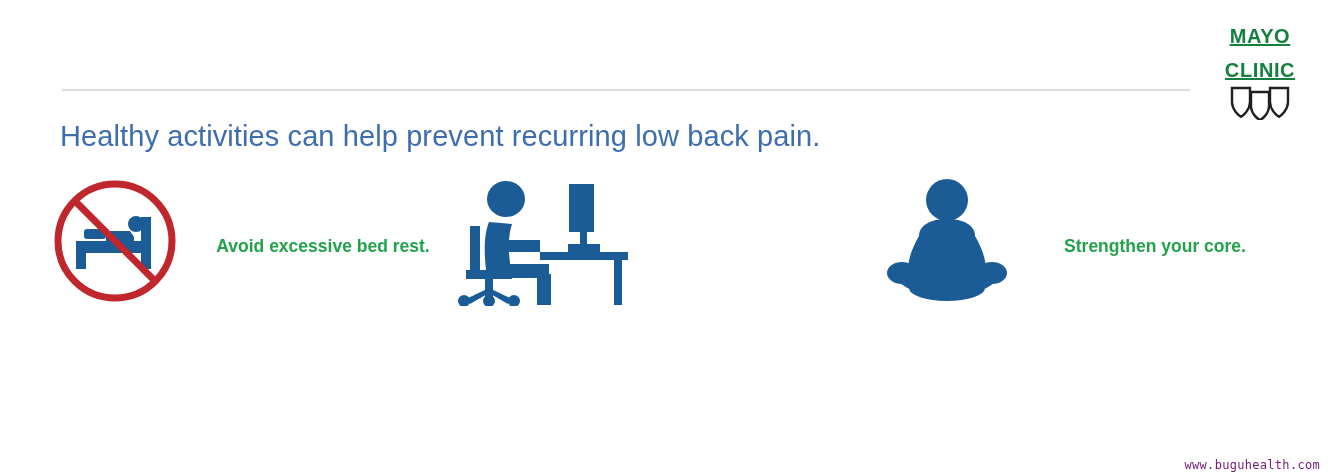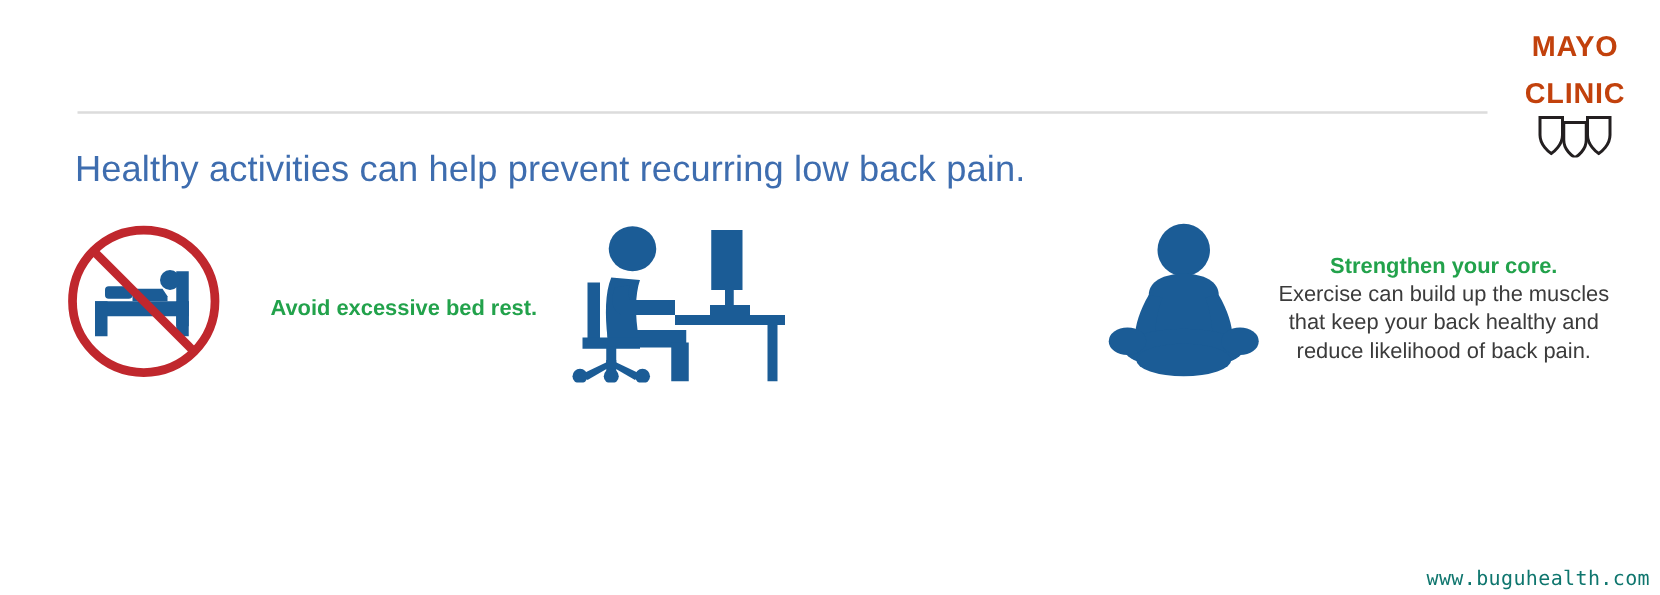--- a/index.html
+++ b/index.html
@@ -21,24 +21,25 @@
     position: absolute;
     top: 26px;
     left: 1212px;
     width: 96px;
     text-align: center;
     line-height: 1;
   }
   .logo-text {
     font-family: "Liberation Sans", sans-serif;
     font-weight: 700;
-    font-size: 23px;
+    font-size: 20px;
     letter-spacing: 0.6px;
-    color: #c2410c;
+    color: #15803d;
     display: block;
+    text-decoration: underline;
   }
   .logo-text.second {
     margin-top: 14px;
   }
   .logo-shield {
     margin-top: 6px;
     display: flex;
     justify-content: center;
   }
 
@@ -101,22 +102,22 @@
     color: #22a24b;
     font-weight: 700;
   }
 
   
   .watermark {
     position: absolute;
     right: 8px;
     bottom: 4px;
     font-family: "DejaVu Sans Mono", monospace;
-    font-size: 16px;
-    color: #0f766e;
+    font-size: 12px;
+    color: #701a75;
     letter-spacing: 0.3px;
   }
 </style>
 </head>
 <body>
 
 <div class="logo-block">
   <span class="logo-text">MAYO</span>
   <span class="logo-text second">CLINIC</span>
   <div class="logo-shield">
@@ -221,19 +222,18 @@
           <ellipse cx="75" cy="101" rx="48" ry="16"></ellipse>
           <ellipse cx="75" cy="110" rx="38" ry="13"></ellipse>
 
           <ellipse cx="30" cy="95" rx="15" ry="11"></ellipse>
           <ellipse cx="120" cy="95" rx="15" ry="11"></ellipse>
         </g>
       </svg>
     </div>
     <div class="col-text">
       <span class="lead">Strengthen your core.</span><br>
-      <span>Exercise can build up the muscles that keep your back healthy and reduce likelihood of back pain.</span>
     </div>
   </div>
 
 </div>
 
 <div class="watermark">www.buguhealth.com</div>
 
 </body></html>

